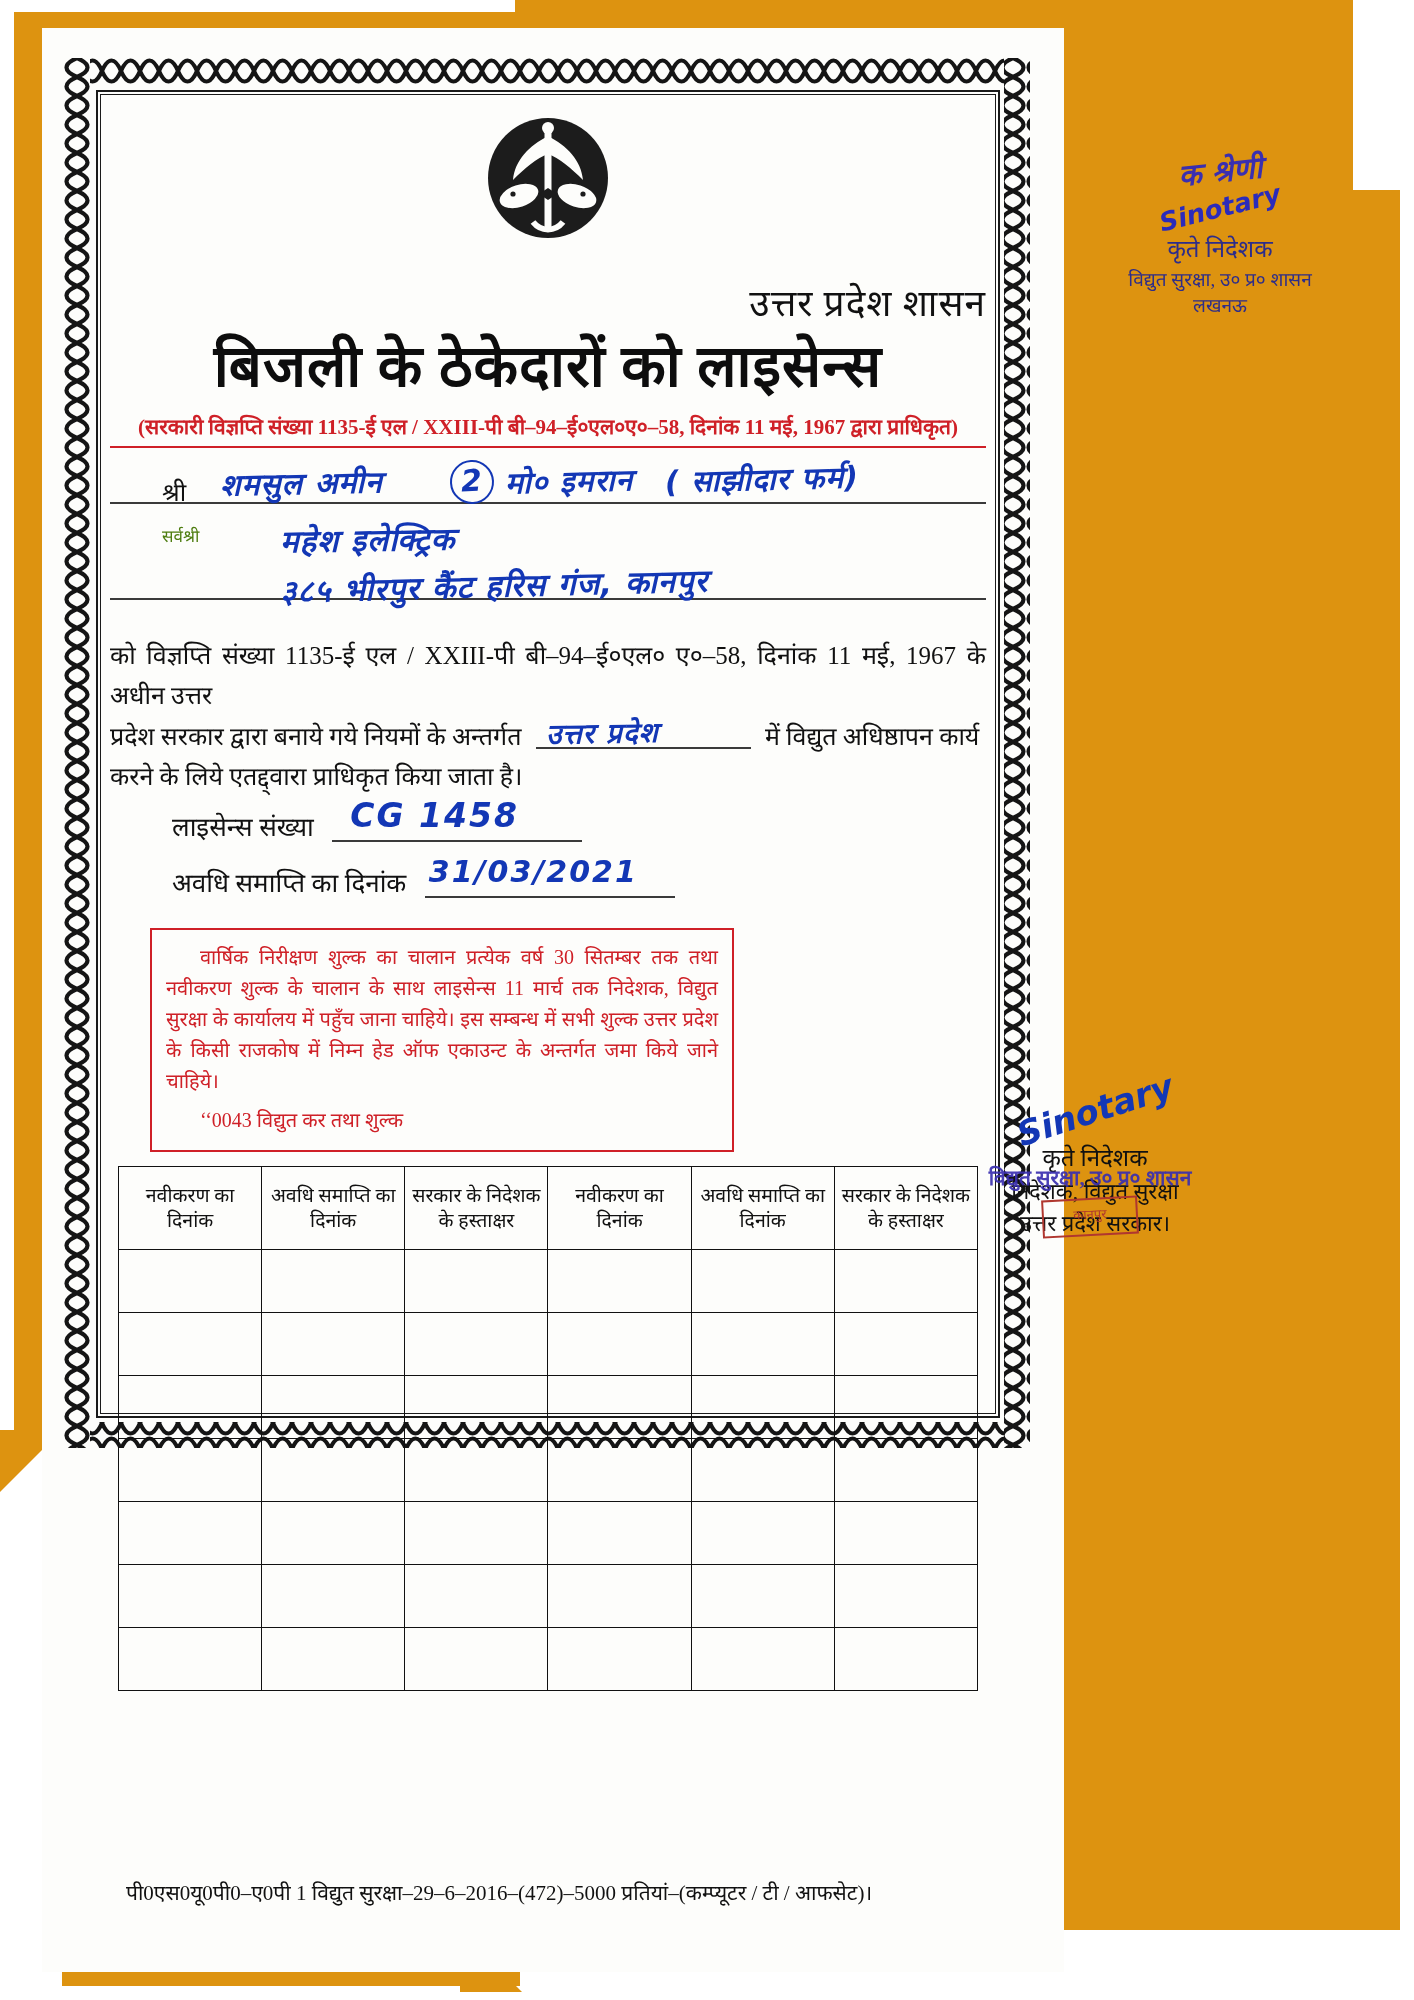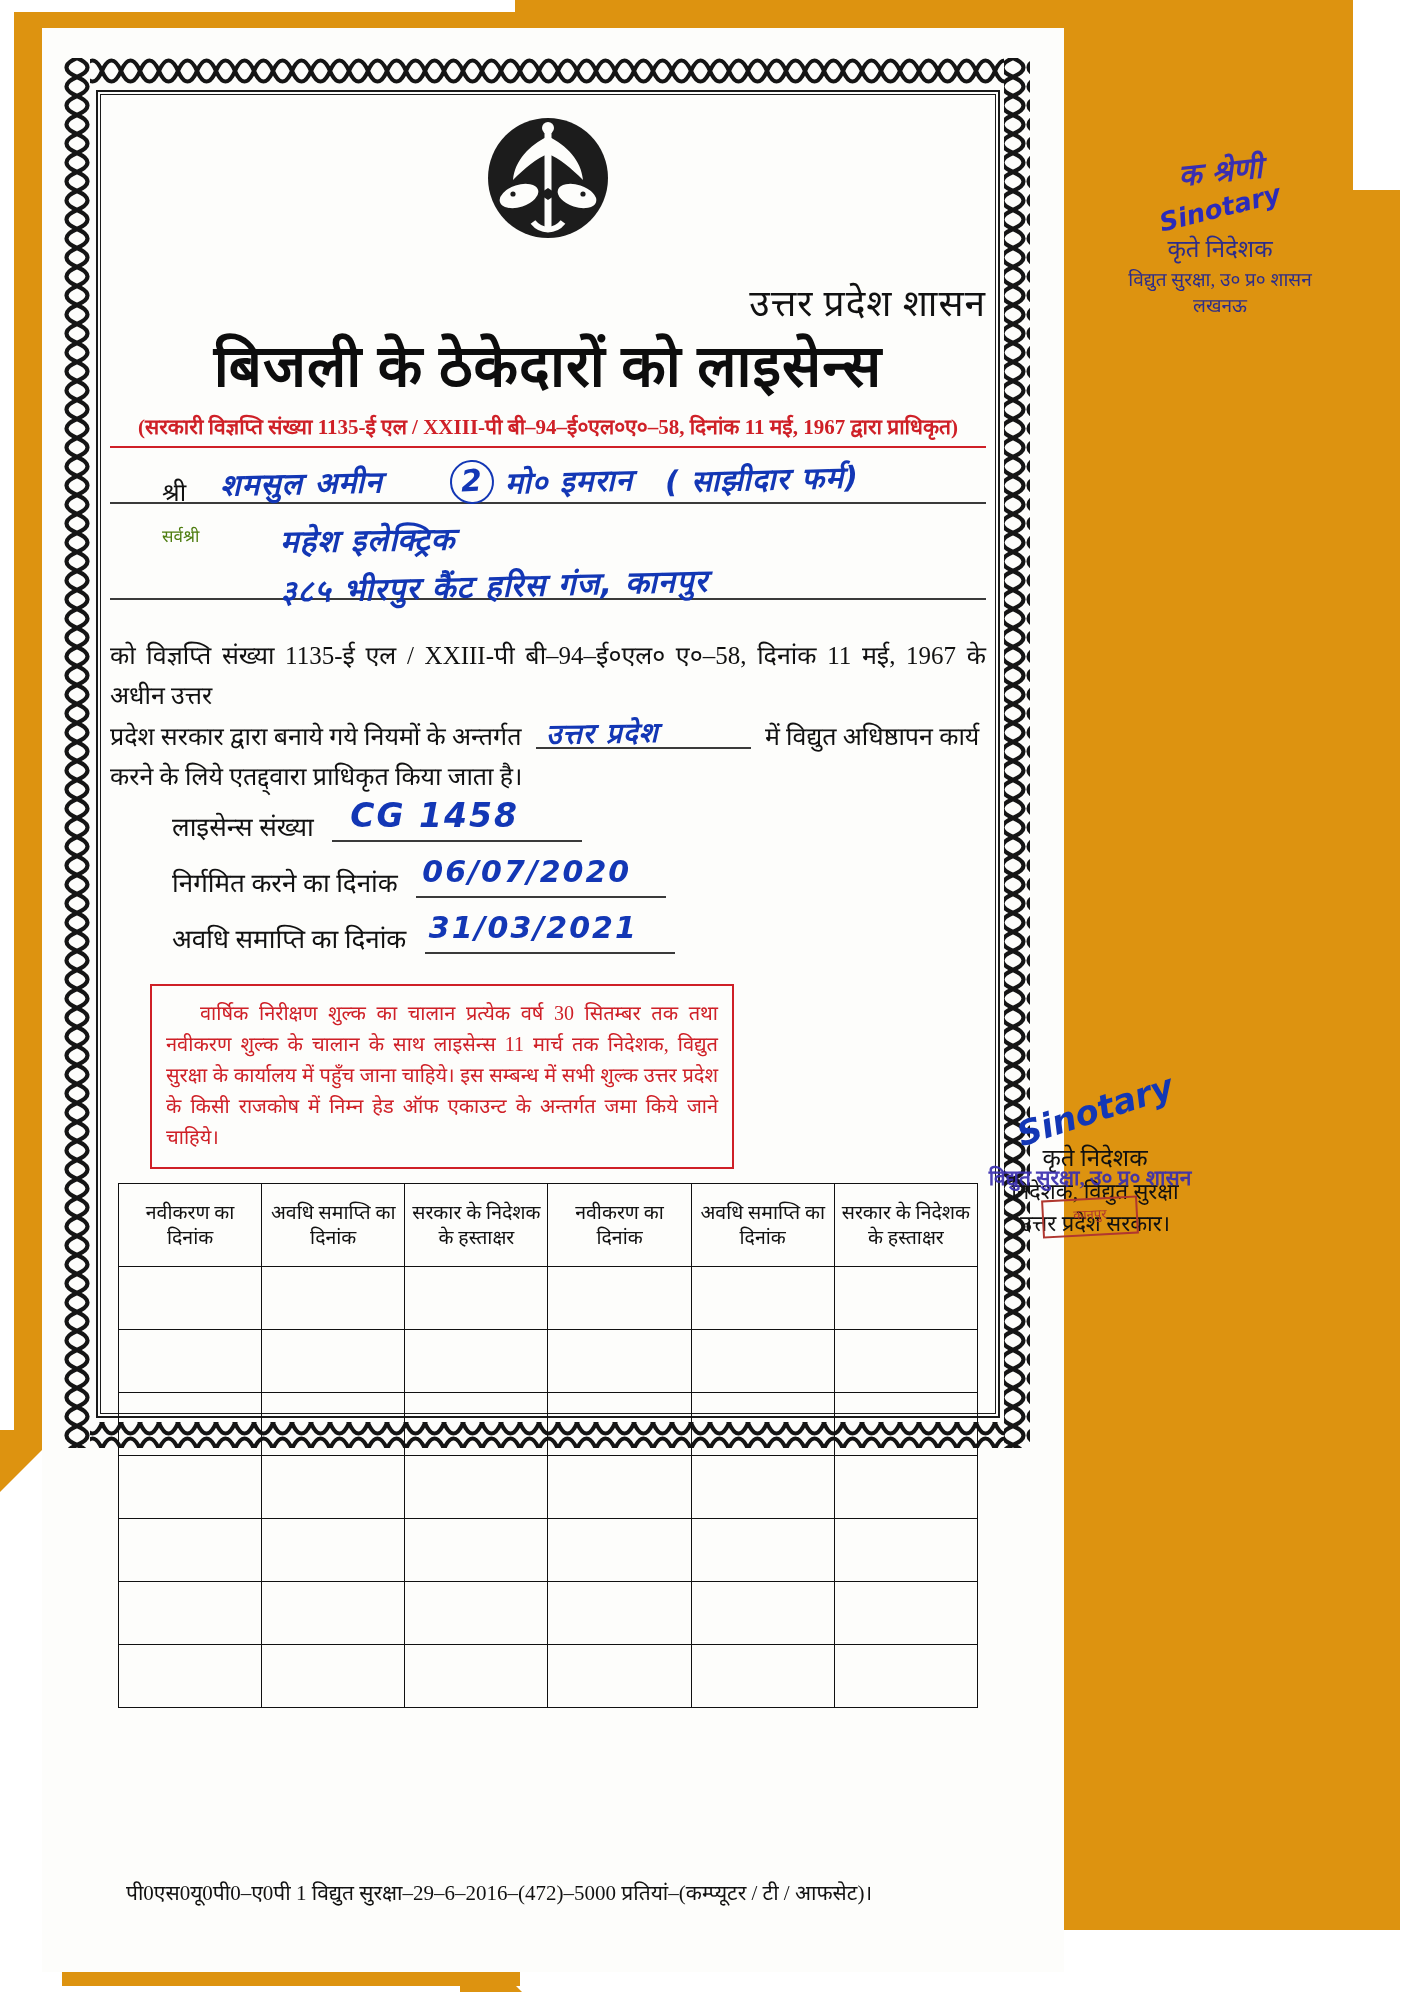--- a/index.html
+++ b/index.html
@@ -246,34 +246,29 @@
     <div>करने के लिये एतद्द्वारा प्राधिकृत किया जाता है।</div>
   </div>
 
   <div class="licrow">
     <span class="lab">लाइसेन्स संख्या</span>
     <span class="licblank">
       <span class="hw">CG 1458</span>
     </span>
   </div>
   <div class="licrow">
-    <span class="lab">निर्गमित करने का दिनांक</span>
-    <span class="licblank">
-      <span class="hw" style="font-size:30px;left:6px;top:-12px;">06/07/2020</span>
-    </span>
-  </div>
-  <div class="licrow">
     <span class="lab">अवधि समाप्ति का दिनांक</span>
     <span class="licblank">
       <span class="hw" style="font-size:30px;left:4px;top:-12px;">31/03/2021</span>
     </span>
   </div>
 
   <div class="notebox">
     <p class="ind">वार्षिक निरीक्षण शुल्क का चालान प्रत्येक वर्ष 30 सितम्बर तक तथा नवीकरण शुल्क के चालान के साथ लाइसेन्स 11 मार्च तक निदेशक, विद्युत सुरक्षा के कार्यालय में पहुँच जाना चाहिये। इस सम्बन्ध में सभी शुल्क उत्तर प्रदेश के किसी राजकोष में निम्न हेड ऑफ एकाउन्ट के अन्तर्गत जमा किये जाने चाहिये।</p>
+    <p class="acct">‘‘0043 विद्युत कर तथा शुल्क</p>
   </div>
 
   <table class="renewals">
     <thead>
       <tr>
         <th>नवीकरण का दिनांक</th>
         <th>अवधि समाप्ति का दिनांक</th>
         <th>सरकार के निदेशक के हस्ताक्षर</th>
         <th>नवीकरण का दिनांक</th>
         <th>अवधि समाप्ति का दिनांक</th>

